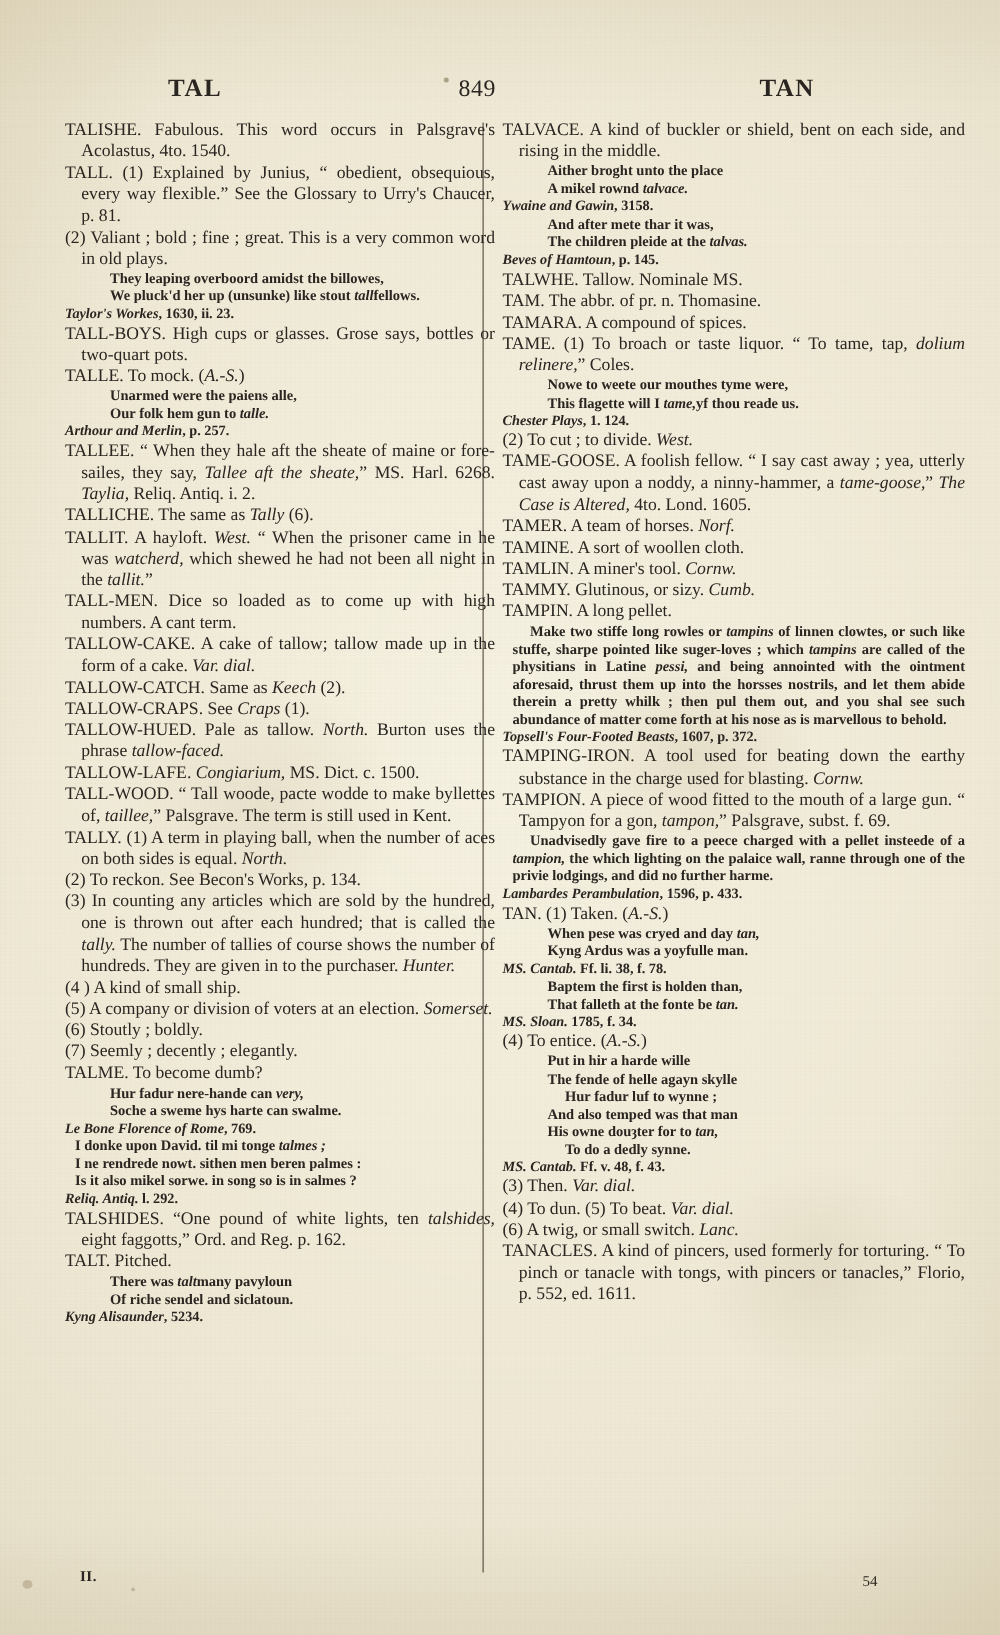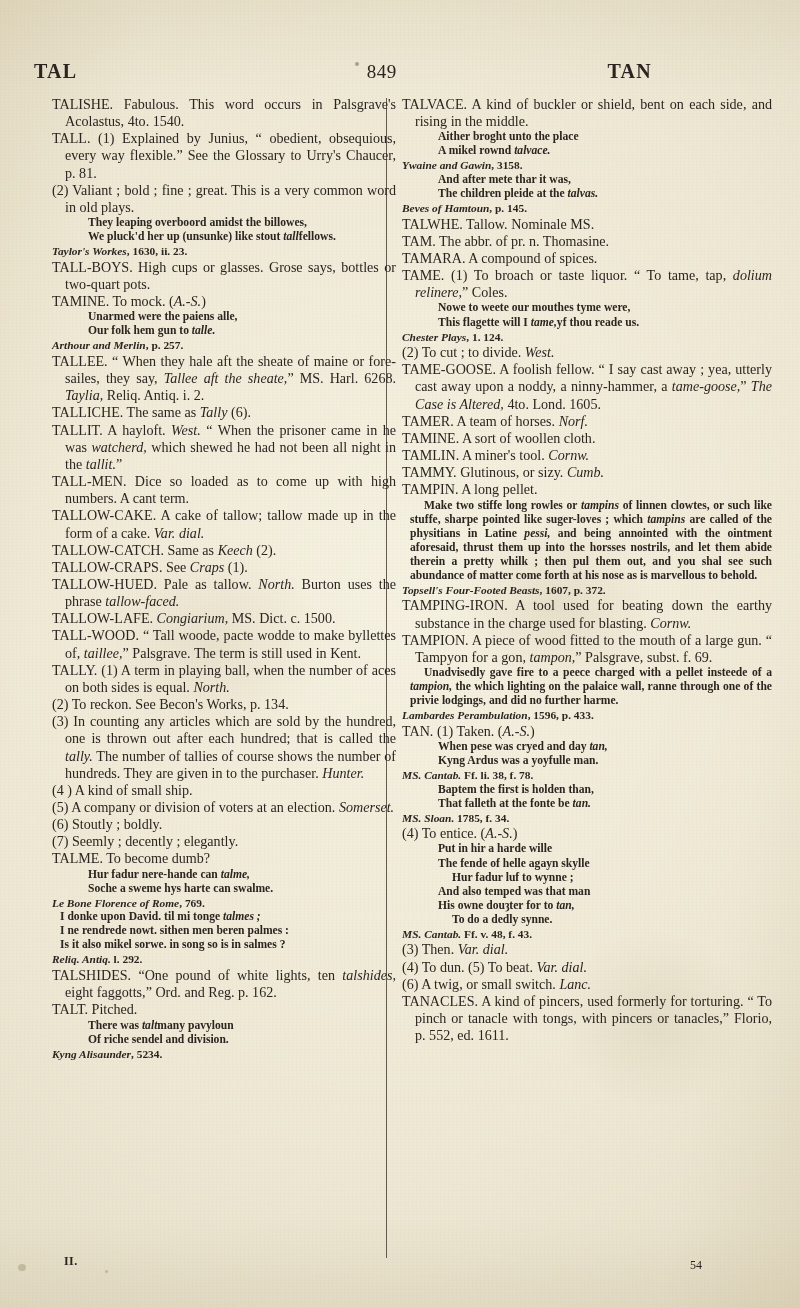--- a/index.html
+++ b/index.html
@@ -55,21 +55,21 @@
   
   .runhead {
     position: absolute;
     left: 34px;
     right: 26px;
     top: 60px;
     height: 26px;
     display: flex;
     align-items: baseline;
   }
-  .runhead .rh-left  { width: 33%; }
+  .runhead .rh-left  { width: 33%; text-align: center; }
   .runhead .rh-mid   { width: 28%; text-align: center; }
   .runhead .rh-right { width: 39%; text-align: center; }
   .rh-left, .rh-right {
     font-size: 20px;
     letter-spacing: 1.2px;
     font-weight: 600;
   }
   .rh-mid { font-size: 19px; letter-spacing: .5px; }
 
   
@@ -185,21 +185,21 @@
           <div>
             <p class="quote verse"><span>They leaping overboord amidst the billowes,</span></p>
             <p class="quote verse"><span>We pluck'd her up (unsunke) like stout </span><span class="it">tall</span><span>fellows.</span></p>
           </div>
           <p class="attrib"><span class="src">Taylor's Workes</span><span>, 1630, ii. 23.</span></p>
         </div>
         <div>
           <p class="entry"><span>TALL-BOYS.  High cups or glasses.  Grose says, bottles or two-quart pots.</span></p>
         </div>
         <div>
-          <p class="entry"><span>TAMINE.  To mock.  (</span><span class="it">A.-S.</span><span>)</span></p>
+          <p class="entry"><span>TALLE.  To mock.  (</span><span class="it">A.-S.</span><span>)</span></p>
           <div>
             <p class="quote verse"><span>Unarmed were the paiens alle,</span></p>
             <p class="quote verse"><span>Our folk hem gun to </span><span class="it">talle.</span></p>
           </div>
           <p class="attrib"><span class="src">Arthour and Merlin</span><span>, p. 257.</span></p>
         </div>
         <div>
           <p class="entry"><span>TALLEE.  “ When they hale aft the sheate of maine or fore-sailes, they say, </span><span class="it">Tallee aft the sheate,</span><span>” MS. Harl. 6268.  </span><span class="it">Taylia,</span><span> Reliq. Antiq. i. 2.</span></p>
         </div>
         <div>
@@ -234,39 +234,39 @@
           <p class="entry"><span>(2) To reckon.  See Becon's Works, p. 134.</span></p>
           <p class="entry"><span>(3) In counting any articles which are sold by the hundred, </span><span>one</span><span> is thrown out after each hundred; that is called the </span><span class="it">tally.</span><span>  The number of tallies of course shows the number of hundreds.  They are given in to the purchaser.  </span><span class="it">Hunter.</span></p>
           <p class="entry"><span>(4 ) A kind of small ship.</span></p>
           <p class="entry"><span>(5) A company or division of voters at an election.  </span><span class="it">Somerset.</span></p>
           <p class="entry"><span>(6) Stoutly ; boldly.</span></p>
           <p class="entry"><span>(7) Seemly ; decently ; elegantly.</span></p>
         </div>
         <div>
           <p class="entry"><span>TALME.  To become dumb?</span></p>
           <div>
-            <p class="quote verse"><span>Hur fadur nere-hande can </span><span class="it">talme,</span></p>
+            <p class="quote verse"><span>Hur fadur nere-hande can </span><span class="it">very,</span></p>
             <p class="quote verse"><span>Soche a sweme hys harte can swalme.</span></p>
           </div>
           <p class="attrib"><span class="src">Le Bone Florence of Rome</span><span>, 769.</span></p>
           <div>
             <p class="quote prose-left" style="text-indent: 0px; padding-left: 8px;"><span>I donke upon David. til mi tonge </span><span class="it">talmes ;</span></p>
             <p class="quote prose-left" style="text-indent: 0px; padding-left: 8px;"><span>I ne rendrede nowt. sithen men beren palmes :</span></p>
             <p class="quote prose-left" style="text-indent: 0px; padding-left: 8px;"><span>Is it also mikel sorwe. in song so is in salmes ?</span></p>
           </div>
           <p class="attrib"><span class="src">Reliq. Antiq.</span><span> l. 292.</span></p>
         </div>
         <div>
           <p class="entry"><span>TALSHIDES. “One pound of white lights, ten </span><span class="it">talshides,</span><span> eight faggotts,” Ord. and Reg. p. 162.</span></p>
         </div>
         <div>
           <p class="entry"><span>TALT.  Pitched.</span></p>
           <div>
             <p class="quote verse"><span>There was </span><span class="it">talt</span><span>many pavyloun</span></p>
-            <p class="quote verse"><span>Of riche sendel and division.</span></p>
+            <p class="quote verse"><span>Of riche sendel and siclatoun.</span></p>
           </div>
           <p class="attrib"><span class="src">Kyng Alisaunder</span><span>, 5234.</span></p>
         </div>
       </div>
     <div class="col col-right" id="col-right">
         <div>
           <p class="entry"><span>TALVACE.  A kind of buckler or shield, bent on each side, and rising in the middle.</span></p>
           <div>
             <p class="quote verse"><span>Aither broght unto the place</span></p>
             <p class="quote verse"><span>A mikel rownd </span><span class="it">talvace.</span></p>

